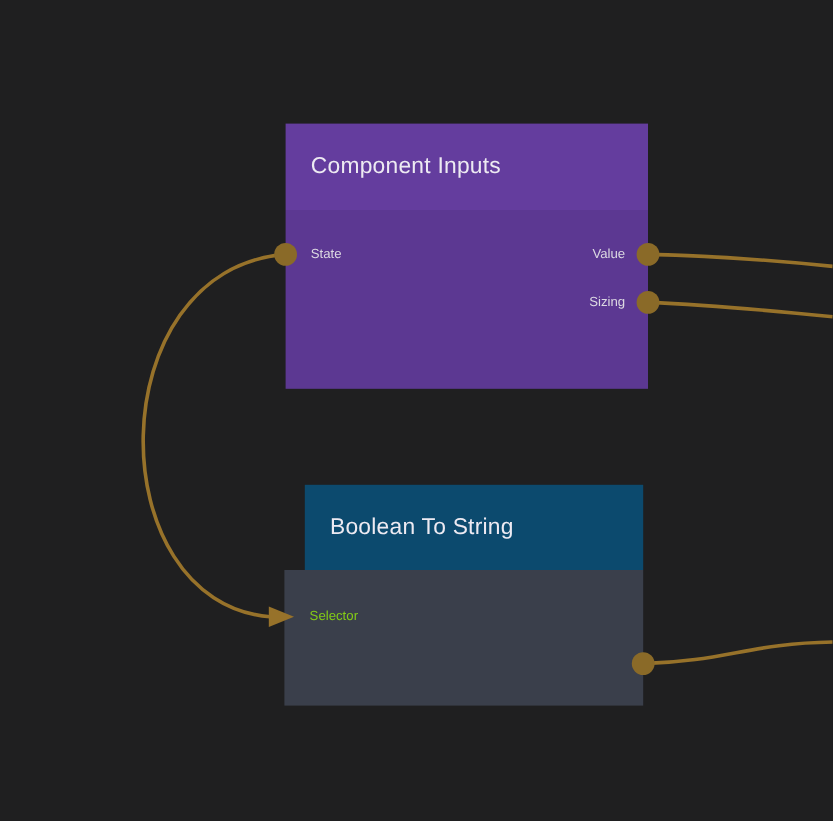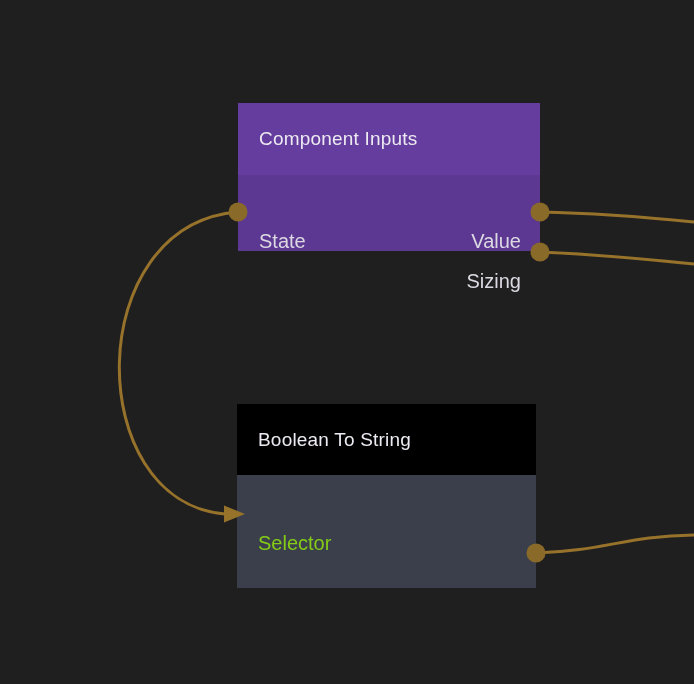--- a/index.html
+++ b/index.html
@@ -33,41 +33,40 @@
     color: #edeaf2;
     font-weight: 400;
   }
   .node-body {
     position: absolute;
     left: 0; right: 0; bottom: 0;
   }
   .plabel {
     position: absolute;
     transform: translateY(-50%);
-    font-size: 20px;
+    font-size: 11px;
     color: #dcd9e2;
     white-space: nowrap;
-    margin-top: 29px;
   }
   
   .node-ci {
     left: 238px; top: 103px;
-    width: 302px; height: 148px;
+    width: 302px; height: 221px;
   }
   .node-ci .node-header { height: 72px; background: #643d9e; }
   .node-ci .node-body  { top: 72px; background: #5c3892; }
   .node-ci .lbl-state   { left: 21px;  top: 37px; }
   .node-ci .lbl-sizing  { right: 19px; top: 37px; }
   .node-ci .lbl-margins { right: 19px; top: 77px; }
   
   .node-bts {
     left: 237px; top: 404px;
     width: 299px; height: 184px;
   }
-  .node-bts .node-header { height: 71px; background: #000000; }
+  .node-bts .node-header { height: 71px; background: #0c4a6e; margin-left: 17px; }
   .node-bts .node-body  { top: 71px; background: #3a3f4b; }
   .node-bts .lbl-selector { left: 21px;  top: 39px; color: #84cc16; }
   .node-bts .lbl-current  { right: 19px; top: 78px; color: #d6d8dd; }
   .wire-layer {
     position: absolute;
     left: 0; top: 0;
     width: 694px; height: 684px;
     z-index: 5;
     pointer-events: none;
   }

